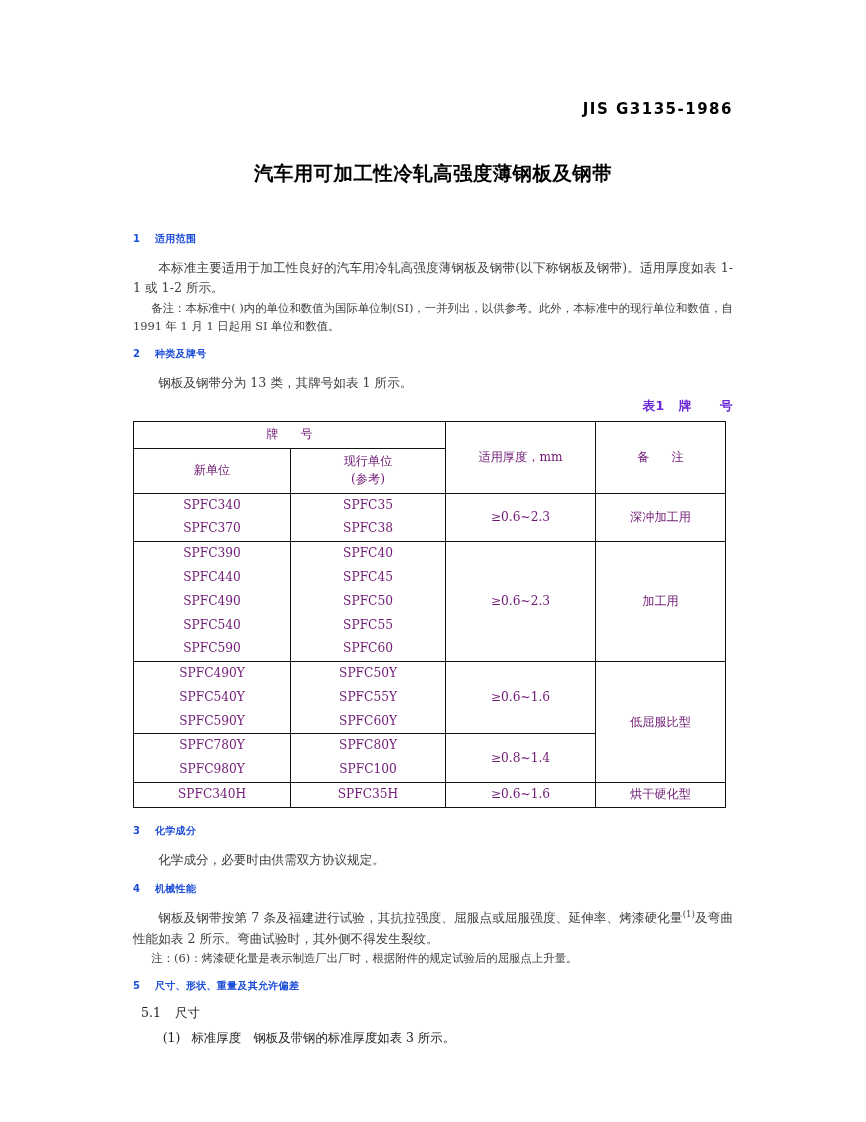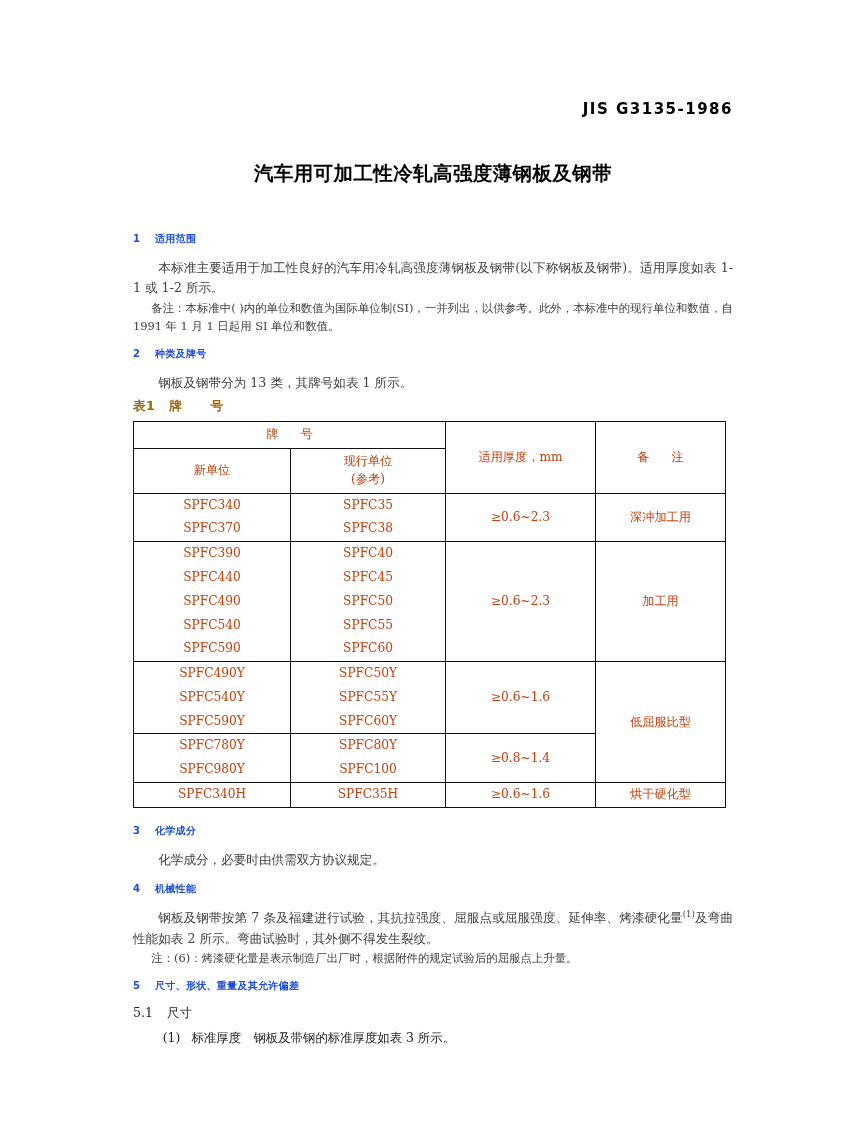--- a/index.html
+++ b/index.html
@@ -67,20 +67,21 @@
     display: inline-block;
     width: 22px;
   }
   .sub-head {
     font-size: 12.5px;
     color: #222;
   }
   .sub-head .num {
     display: inline-block;
     width: 34px;
+    margin-left: 8px;
   }
 
   
   .para {
     font-size: 12.6px;
     line-height: 1.62;
     text-align: justify;
     color: #404040;
   }
   .para.indent { text-indent: 2em; }
@@ -93,36 +94,36 @@
     font-size: 12.4px;
     line-height: 1.6;
     color: #222;
     padding-left: 2.4em;
   }
   .numlist .lbl { margin-right: 0.9em; }
   sup { font-size: 0.68em; vertical-align: super; }
 
   
   .tbl-caption {
-    text-align: left;
+    text-align: right;
     font-family: "DejaVu Sans", "Liberation Sans", sans-serif;
     font-weight: bold;
     font-size: 12.6px;
-    color: #a16207;
+    color: #6d28d9;
     letter-spacing: 0.5px;
   }
   .tbl-caption .gap { display: inline-block; width: 14px; }
 
   
   table.grade-table {
     border-collapse: collapse;
     width: 592px;
     table-layout: fixed;
     font-size: 12.2px;
-    color: #c2410c;
+    color: #701a75;
   }
   table.grade-table td,
   table.grade-table th {
     border: 1px solid #111;
     text-align: center;
     vertical-align: middle;
     font-weight: normal;
     padding: 0;
   }
   table.grade-table th { font-size: 12.2px; }

